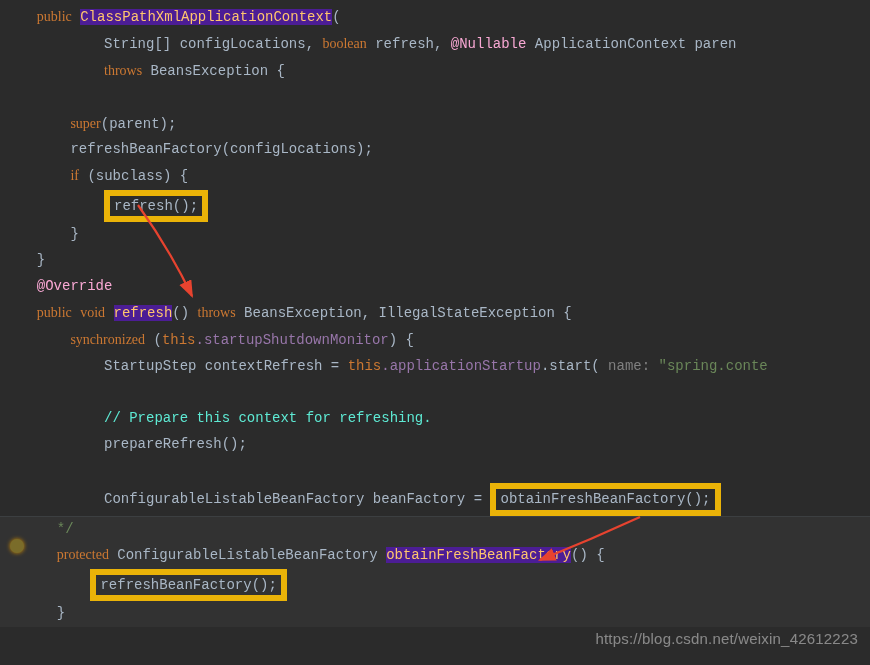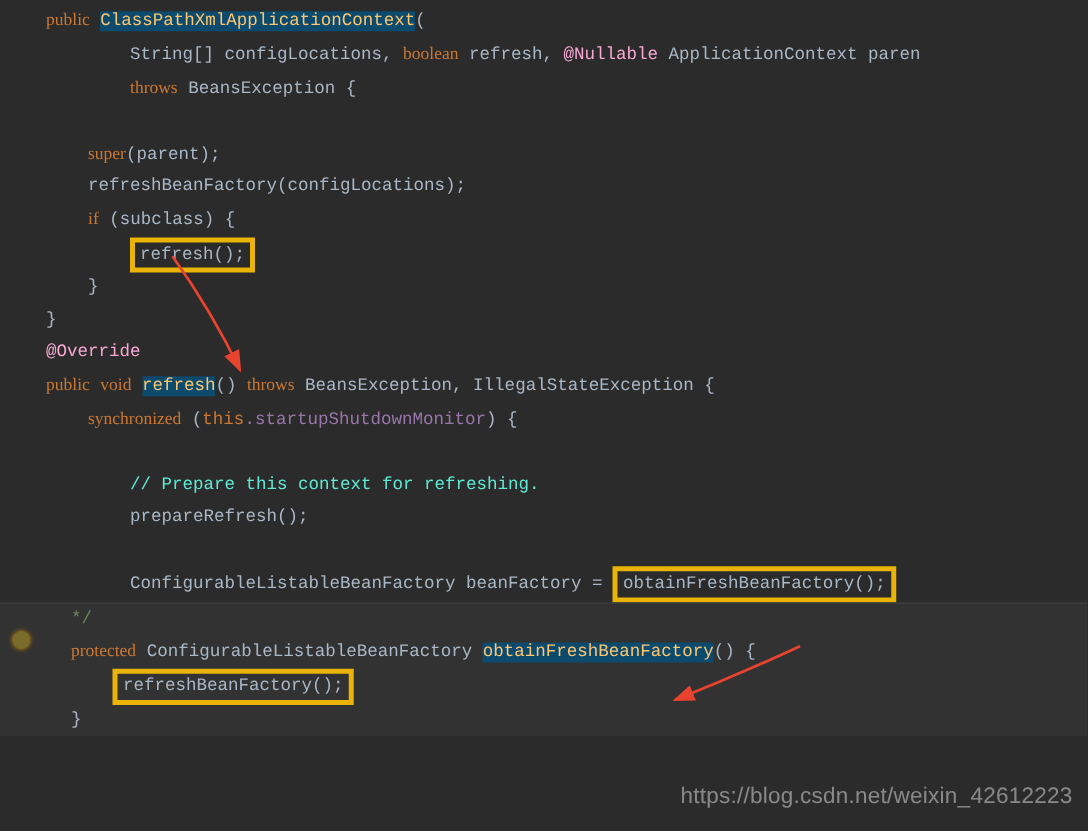--- a/index.html
+++ b/index.html
@@ -10,29 +10,29 @@
       font-family: 'Consolas', 'Monaco', 'Courier New', monospace;
       font-size: 14px;
       color: #a9b7c6;
       overflow: hidden;
       position: relative;
       line-height: 1.85;
     }
     .editor { padding: 4px 0 0 0; position: relative; }
     .line { padding-left: 20px; white-space: pre; }
     .kw { color: #cc7832; font-family: Liberation Serif, serif; }
-    .method-hl { color: #ffc66d; background: #0c4a6e; }
+    .method-hl { color: #ffc66d; background: #4c1d95; }
     .anno { color: #f9a8d4; }
     .str { color: #6a8759; }
     .field { color: #9876aa; }
     .param { color: #808080; }
     .comment { color: #5eead4; }
     .this { color: #cc7832; }
     .red-box {
-      border: 4px solid #eab308;
+      border: 6px solid #eab308;
       padding: 1px 4px;
       display: inline-block;
       line-height: 1.3;
     }
     .section1 { position: relative; }
     .section2 { position: relative; }
     .section3 {
       position: relative;
       background: #323232;
       border-top: 1px solid #3c3f41;
@@ -46,21 +46,21 @@
       border-radius: 50%;
       box-shadow: 0 0 4px #cc8a00;
     }
     .section3-inner { padding-left: 20px; }
     .watermark {
       position: absolute;
       right: 12px;
       bottom: 12px;
       color: rgba(230,230,230,0.5);
       font-family: Arial, sans-serif;
-      font-size: 18px;
+      font-size: 15px;
       letter-spacing: 0.2px;
     }
     svg.arrow { position: absolute; pointer-events: none; }
   </style>
 </head>
 <body>
 
 <div class="editor">
 
   <div class="section1">
@@ -73,20 +73,21 @@
     <div class="line">      <span class="kw">if</span><span> (subclass) {</span></div>
     <div class="line">          <span class="red-box"><span>refresh();</span></span></div>
     <div class="line">      <span>}</span></div>
     <div class="line">  <span>}</span></div>
   </div>
 
   <div class="section2">
     <div class="line">  <span class="anno">@Override</span></div>
     <div class="line">  <span class="kw">public</span> <span class="kw">void</span> <span class="method-hl">refresh</span><span>() </span><span class="kw">throws</span><span> BeansException, IllegalStateException {</span></div>
     <div class="line">      <span class="kw">synchronized</span><span> (</span><span class="this">this</span><span class="field">.startupShutdownMonitor</span><span>) {</span></div>
+    <div class="line">          <span>StartupStep contextRefresh = </span><span class="this">this</span><span class="field">.applicationStartup</span><span>.start(</span><span class="param"> name: </span><span class="str">"spring.conte</span></div>
     <div class="line">&nbsp;</div>
     <div class="line">          <span class="comment">// Prepare this context for refreshing.</span></div>
     <div class="line">          <span>prepareRefresh();</span></div>
     <div class="line">&nbsp;</div>
     <div class="line">          <span>ConfigurableListableBeanFactory beanFactory = </span><span class="red-box"><span>obtainFreshBeanFactory();</span></span></div>
   </div>
 
   <div class="section3">
     <div class="section3-inner">
       <div class="line" style="color:#6a8759;">  */</div>

